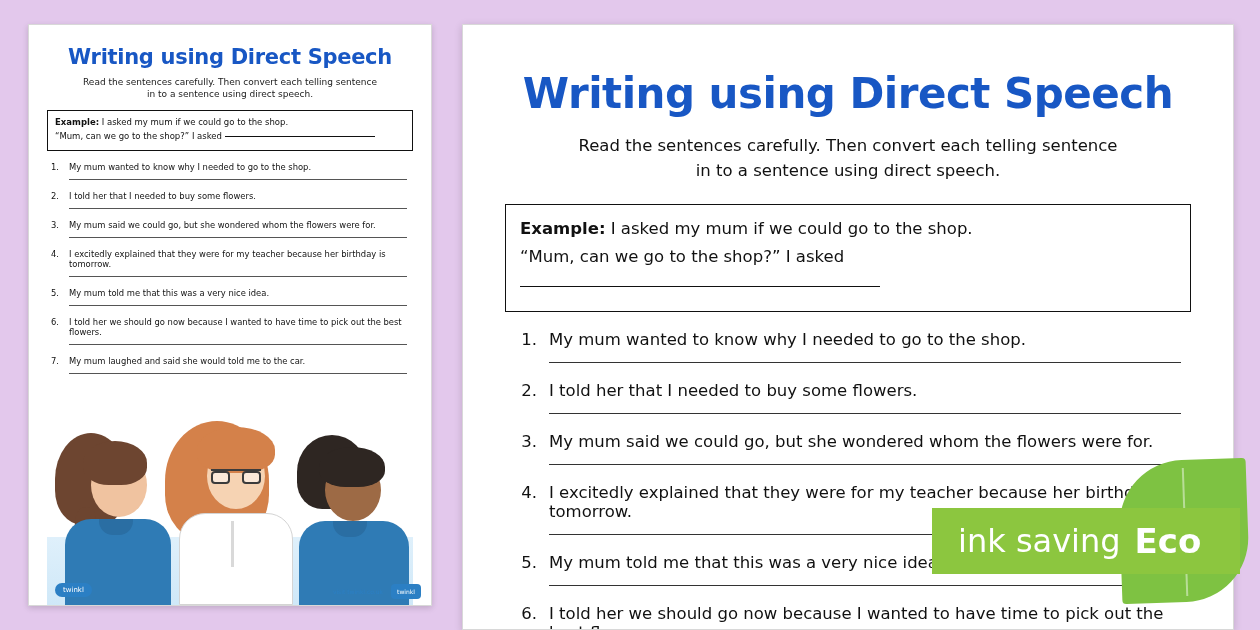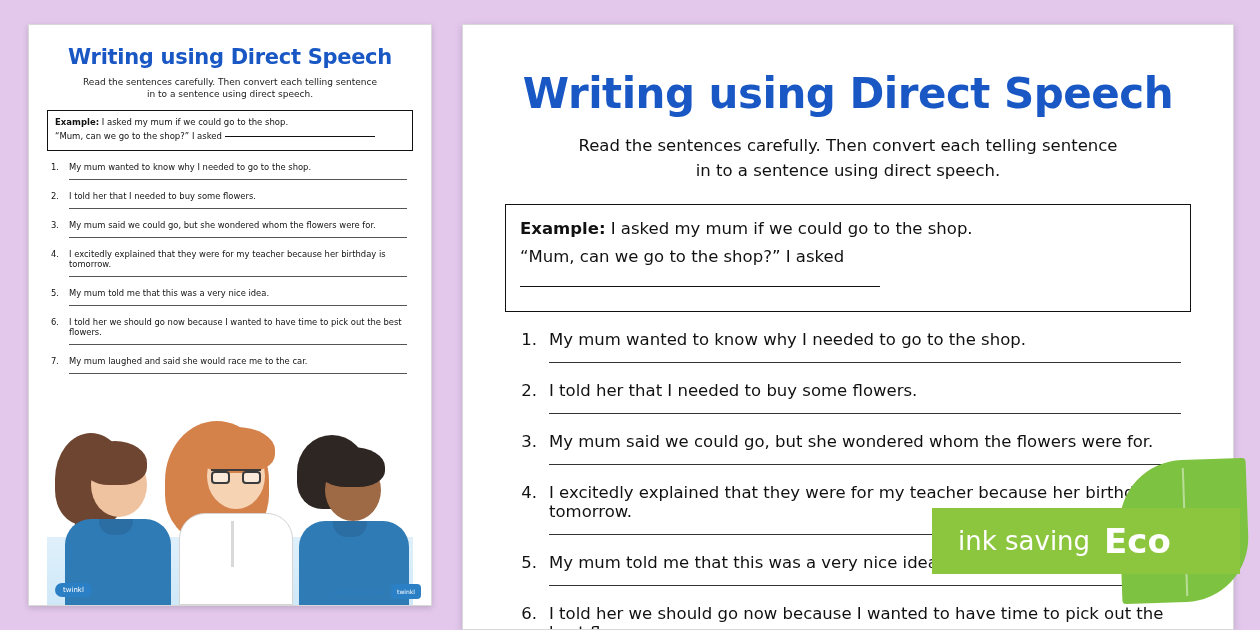--- a/index.html
+++ b/index.html
@@ -255,21 +255,21 @@
     height: 66px;
     background: #8cc63f;
     display: flex;
     align-items: center;
     padding-left: 26px;
     gap: 14px;
   }
   .eco-bar .ink {
     color: #ffffff;
     font-family: "DejaVu Sans", sans-serif;
-    font-size: 26px;
+    font-size: 32px;
   }
   .eco-bar .eco {
     color: #ffffff;
     font-family: "DejaVu Sans", sans-serif;
     font-size: 34px;
     font-weight: bold;
   }
 </style>
 </head>
 <body>
@@ -320,21 +320,21 @@
     <div class="thumb-rule"></div>
 
     <div class="thumb-q">
       <span class="num">6.</span>
       <span>I told her we should go now because I wanted to have time to pick out the best flowers.</span>
     </div>
     <div class="thumb-rule"></div>
 
     <div class="thumb-q">
       <span class="num">7.</span>
-      <span>My mum laughed and said she would race me to the car.</span>
+      <span>My mum laughed and said she would told me to the car.</span>
     </div>
     <div class="thumb-rule"></div>
   </div>
 
   <div class="thumb-art">
     <div class="art-bg"></div>
 
     <div class="kid kid-left">
       <div class="hair-back"></div>
       <div class="braid"></div>

